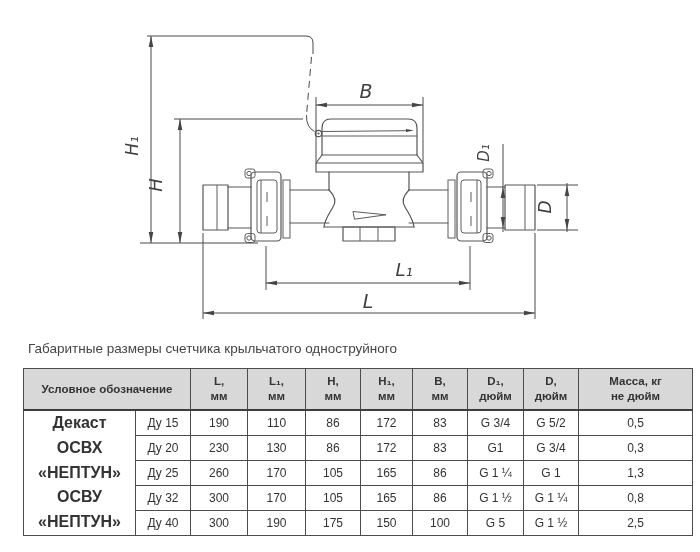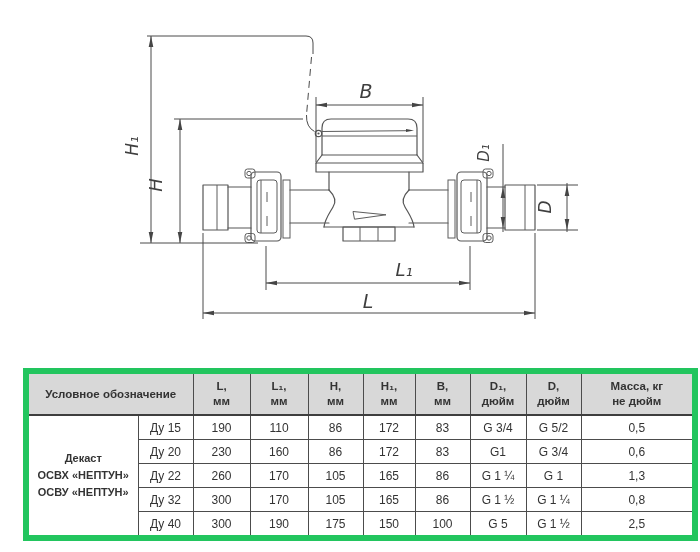--- a/index.html
+++ b/index.html
@@ -9,29 +9,29 @@
   .obj{fill:none;stroke:#565656;stroke-width:1.2;stroke-linejoin:round;stroke-linecap:round;}
   .objthin{fill:none;stroke:#5d5d5d;stroke-width:1;}
   .dim{fill:none;stroke:#4a4a4a;stroke-width:1;}
   .dash{stroke-dasharray:7 5;}
   .arr{fill:#454545;stroke:none;}
   .hingedot{fill:#565656;stroke:none;}
   .lbl{font-family:"DejaVu Sans",sans-serif;font-style:italic;fill:#3f3f3f;}
   .page-title{position:absolute;left:28px;top:341px;font-size:13.5px;color:#454545;}
   .tbl-wrap{position:absolute;left:23px;top:368px;}
   table{border-collapse:collapse;table-layout:fixed;width:669px;
-        border:6px solid #22c55e;color:#333;}
+        border:1px solid #22c55e;color:#333;}
   col.c-brand{width:112px}col.c-model{width:55px}col.c-l{width:57px}col.c-l1{width:58px}
   col.c-h{width:55px}col.c-h1{width:52px}col.c-b{width:55px}col.c-d1{width:56px}
   col.c-d{width:55px}col.c-mass{width:114px}
   th,td{border:1px solid #4c4c4c;padding:0;text-align:center;vertical-align:middle;overflow:hidden;}
   thead th{background:#d8d8d8;height:40px;font-size:11.5px;font-weight:bold;line-height:1.3;
            border-bottom:2px solid #3e3e3e;}
   tbody td{height:23px;font-size:12px;}
-  td.brand{font-weight:bold;font-size:11px;line-height:1.55;text-align:center;}
+  td.brand{font-weight:bold;font-size:16px;line-height:1.55;text-align:center;}
   .hl{display:block}
 </style>
 </head>
 <body>
 
 <div class="stage">
 
   <svg class="drawing" width="700" height="335" viewBox="0 0 700 335">
 
     <g>
@@ -139,20 +139,21 @@
 
     <text class="lbl" font-size="17" text-anchor="middle" transform="translate(138,146) rotate(-90)">H₁</text>
     <text class="lbl" font-size="18" text-anchor="middle" transform="translate(162,185) rotate(-90)">H</text>
     <text class="lbl" font-size="19" text-anchor="middle" x="366" y="98">B</text>
     <text class="lbl" font-size="15" text-anchor="middle" transform="translate(489,153) rotate(-90)">D₁</text>
     <text class="lbl" font-size="17" text-anchor="middle" transform="translate(551,207) rotate(-90)">D</text>
     <text class="lbl" font-size="18" text-anchor="middle" x="404" y="276">L₁</text>
     <text class="lbl" font-size="19" text-anchor="middle" x="368" y="308">L</text>
   </svg>
 
+  <div class="page-title">Габаритные размеры счетчика крыльчатого одноструйного</div>
 
   <div class="tbl-wrap">
     <table>
       <colgroup>
         <col class="c-brand">
           <col class="c-model">
           <col class="c-l">
           <col class="c-l1">
           <col class="c-h">
         <col class="c-h1">
@@ -211,30 +212,30 @@
           <td>86</td>
           <td>172</td>
           <td>83</td>
           <td>G 3/4</td>
           <td>G 5/2</td>
           <td>0,5</td>
         </tr>
         <tr>
           <td>Ду 20</td>
           <td>230</td>
-          <td>160</td>
+          <td>130</td>
           <td>86</td>
           <td>172</td>
           <td>83</td>
           <td>G1</td>
           <td>G 3/4</td>
-          <td>0,6</td>
-        </tr>
-        <tr>
-          <td>Ду 22</td>
+          <td>0,3</td>
+        </tr>
+        <tr>
+          <td>Ду 25</td>
           <td>260</td>
           <td>170</td>
           <td>105</td>
           <td>165</td>
           <td>86</td>
           <td>G 1 ¼</td>
           <td>G 1</td>
           <td>1,3</td>
         </tr>
         <tr>

